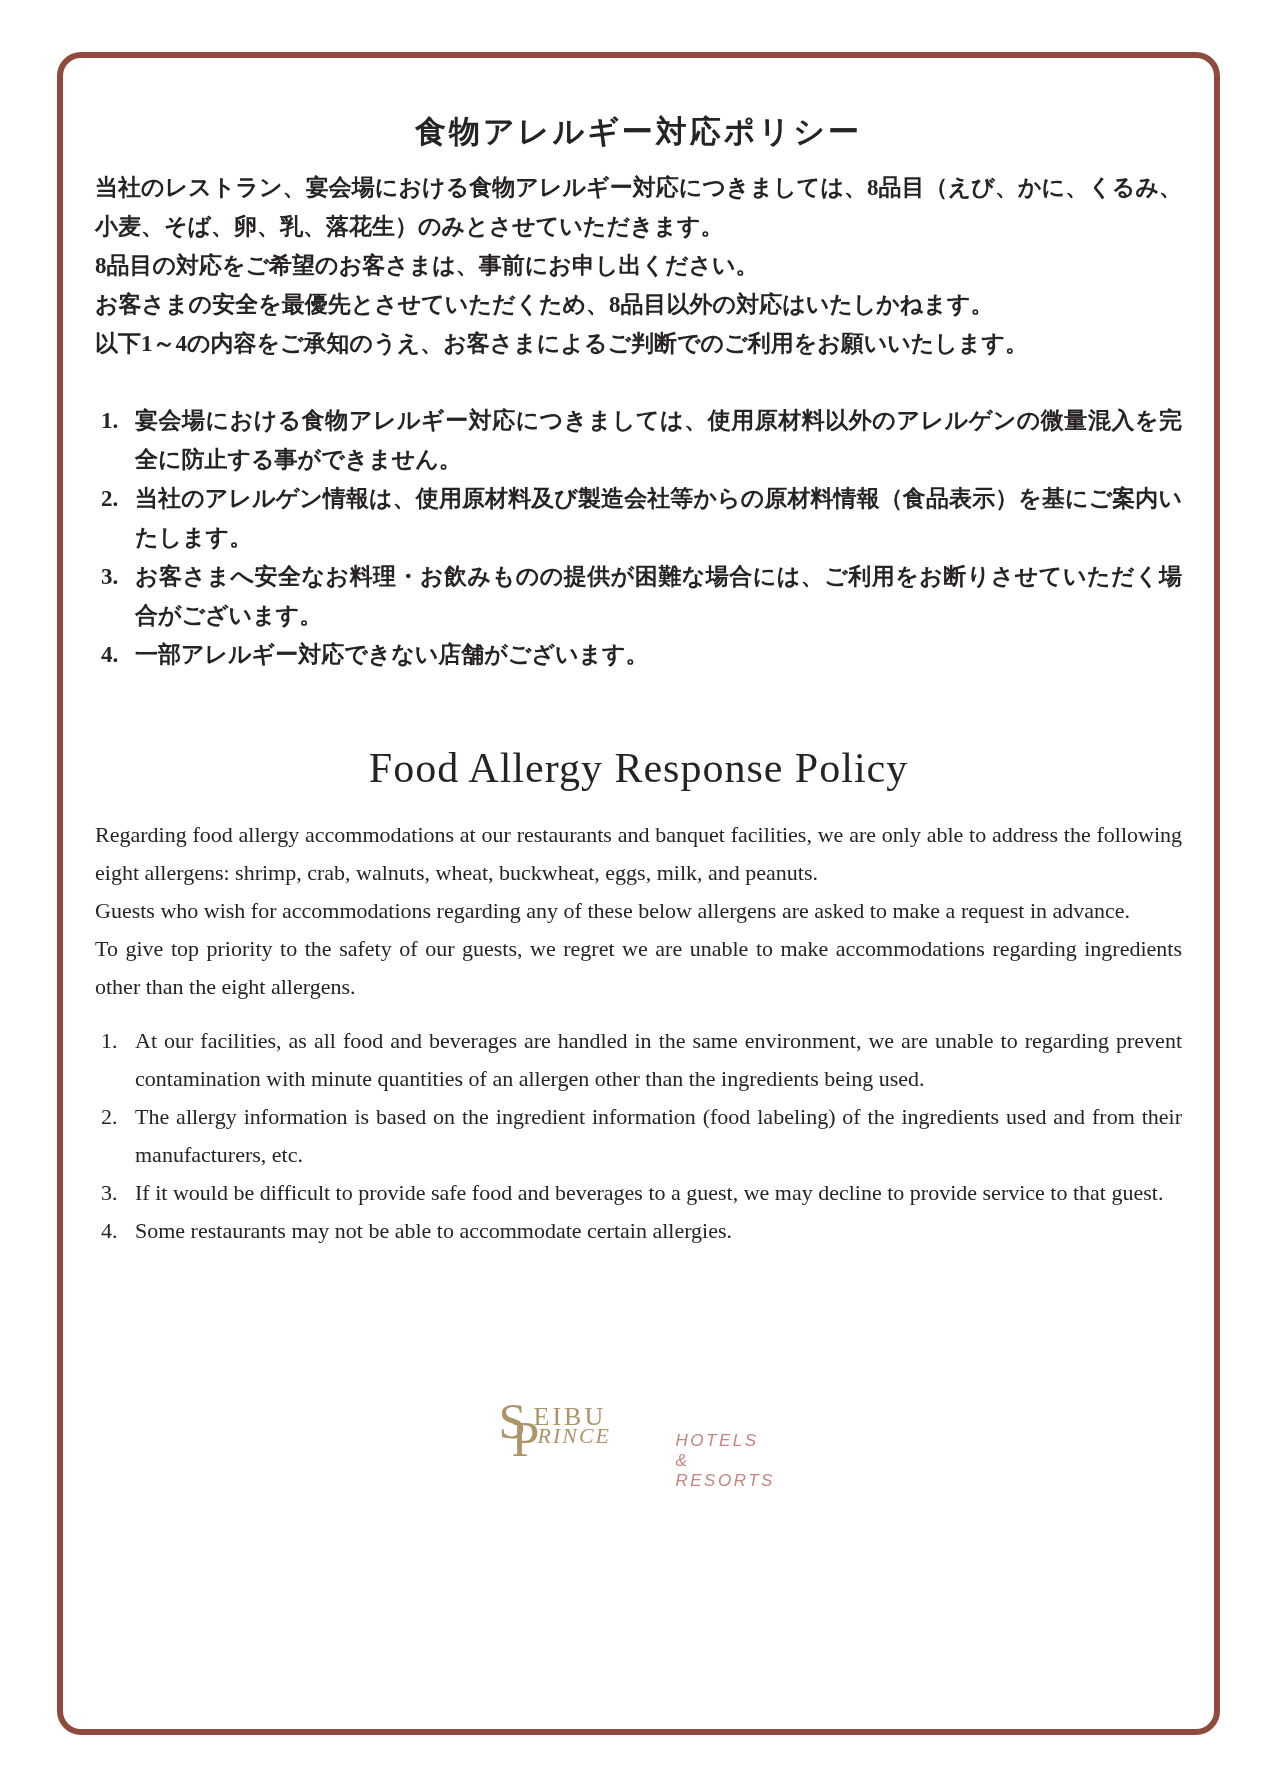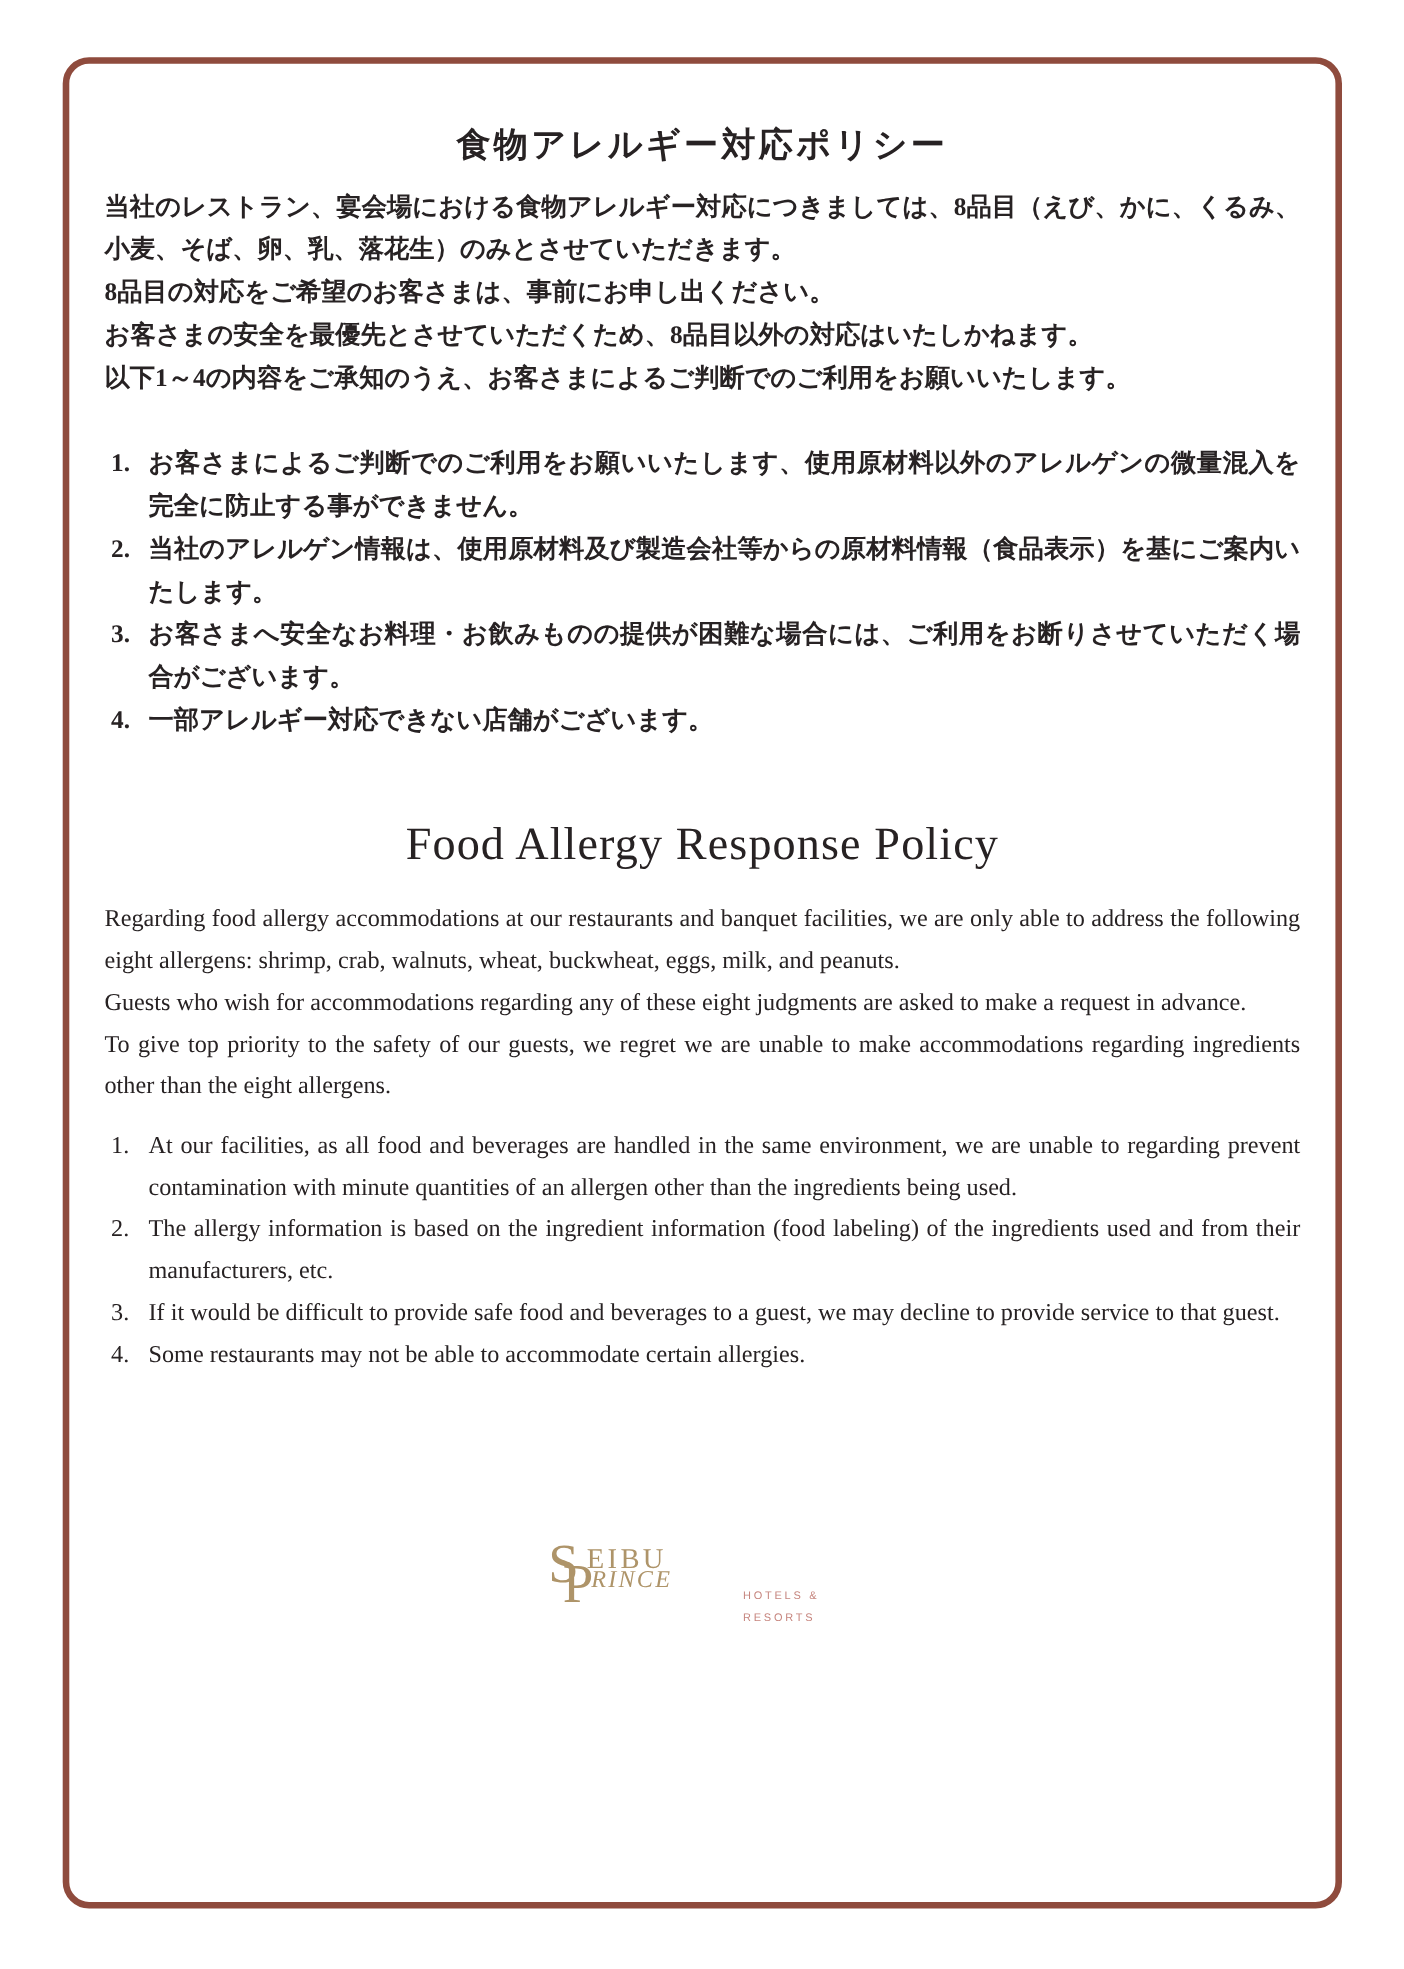--- a/index.html
+++ b/index.html
@@ -53,24 +53,25 @@
   .logo{
     position:relative;width:280px;height:72px;
     margin:150px auto 0 auto;
   }
   .gold{color:var(--gold);font-weight:400;}
   .l-s{position:absolute;left:0;top:-4px;font-size:50px;line-height:1;}
   .l-p{position:absolute;left:13px;top:14px;font-size:50px;line-height:1;}
   .l-eibu{position:absolute;left:35px;top:4px;font-size:26px;letter-spacing:3px;line-height:1;}
   .l-rince{position:absolute;left:39px;top:25px;font-size:22px;letter-spacing:2px;line-height:1;font-style:italic;}
   .l-suffix{
-    position:absolute;left:177px;top:42px;
+    position:absolute;left:177px;top:31px;
     font-family:"Liberation Sans","DejaVu Sans",sans-serif;
-    font-size:10px;letter-spacing:2.5px;line-height:20px;
+    font-size:17px;letter-spacing:2.5px;line-height:20px;
     color:var(--rose);
+    font-style:italic;
   }
   .l-suffix span{display:block;}
 </style>
 </head>
 <body>
 
 <div class="frame">
   <div class="content">
 
     <div lang="ja">
@@ -79,21 +80,21 @@
       <div class="jp-body">
         <p>当社のレストラン、宴会場における食物アレルギー対応につきましては、8品目（えび、かに、くるみ、小麦、そば、卵、乳、落花生）のみとさせていただきます。</p>
         <p>8品目の対応をご希望のお客さまは、事前にお申し出ください。</p>
         <p>お客さまの安全を最優先とさせていただくため、8品目以外の対応はいたしかねます。</p>
         <p>以下1～4の内容をご承知のうえ、お客さまによるご判断でのご利用をお願いいたします。</p>
       </div>
 
       <div class="jp-body list">
         <div class="li">
           <span class="num">1.</span>
-          <div class="li-text">お客さまによるご判断でのご利用をお願いいたします、使用原材料以外のアレルゲンの微量混入を完全に防止する事ができません。</div>
+          <div class="li-text">宴会場における食物アレルギー対応につきましては、使用原材料以外のアレルゲンの微量混入を完全に防止する事ができません。</div>
         </div>
         <div class="li">
           <span class="num">2.</span>
           <div class="li-text">当社のアレルゲン情報は、使用原材料及び製造会社等からの原材料情報（食品表示）を基にご案内いたします。</div>
         </div>
         <div class="li">
           <span class="num">3.</span>
           <div class="li-text">お客さまへ安全なお料理・お飲みものの提供が困難な場合には、ご利用をお断りさせていただく場合がございます。</div>
         </div>
         <div class="li">
@@ -101,21 +102,21 @@
           <div class="li-text">一部アレルギー対応できない店舗がございます。</div>
         </div>
       </div>
     </div>
 
     <div class="en-section" lang="en">
       <h1 class="en-title">Food Allergy Response Policy</h1>
 
       <div class="en-body">
         <p>Regarding food allergy accommodations at our restaurants and banquet facilities, we are only able to address the following eight allergens: shrimp, crab, walnuts, wheat, buckwheat, eggs, milk, and peanuts.</p>
-        <p>Guests who wish for accommodations regarding any of these eight judgments are asked to make a request in advance.</p>
+        <p>Guests who wish for accommodations regarding any of these below allergens are asked to make a request in advance.</p>
         <p>To give top priority to the safety of our guests, we regret we are unable to make accommodations regarding ingredients other than the eight allergens.</p>
       </div>
 
       <div class="en-body list" style="margin-top:16px;">
         <div class="li">
           <span class="num">1.</span>
           <div class="li-text">At our facilities, as all food and beverages are handled in the same environment, we are unable to regarding prevent contamination with minute quantities of an allergen other than the ingredients being used.</div>
         </div>
         <div class="li">
           <span class="num">2.</span>

